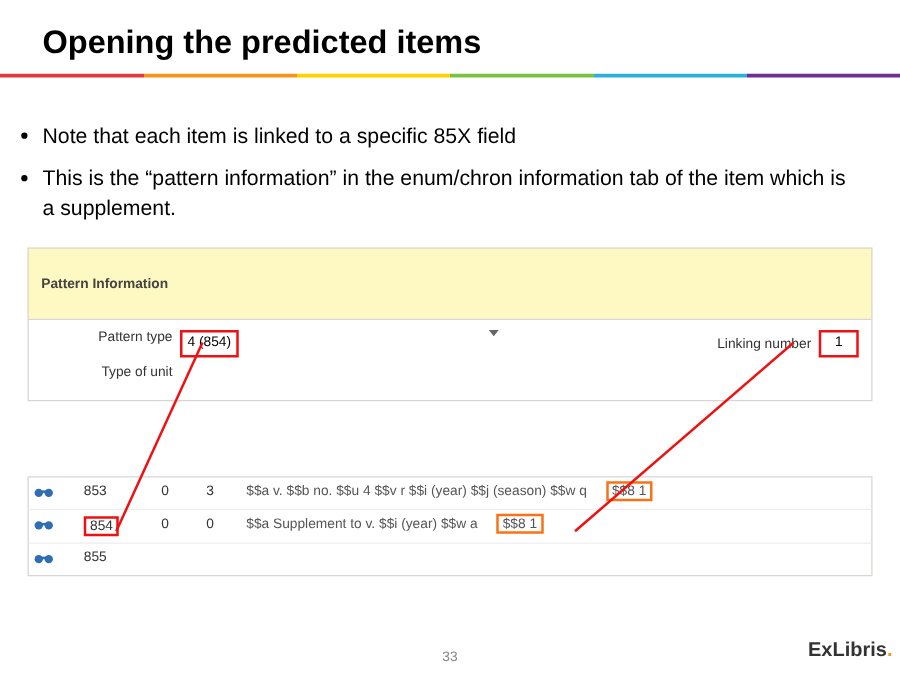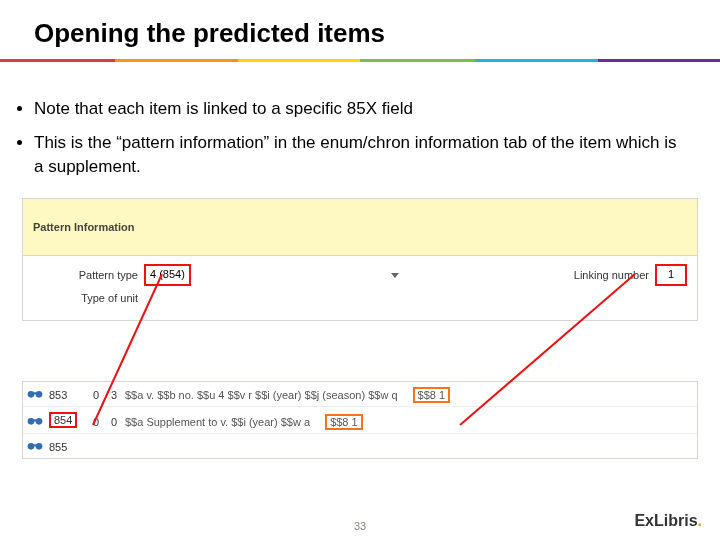--- a/index.html
+++ b/index.html
@@ -4,40 +4,40 @@
 <style>
   html,body{margin:0;padding:0;width:720px;height:540px;font-family:Verdana,Geneva,sans-serif;background:#fff;color:#000;position:relative;overflow:hidden}
   .title{font-size:26px;font-weight:bold;padding:18px 0 10px 34px}
   .rainbow{height:3px;width:100%;background:linear-gradient(90deg,#e03a3e 0 16%,#f7941d 16% 33%,#ffd200 33% 50%,#7cc043 50% 66%,#2bb0d7 66% 83%,#6f2c91 83% 100%)}
   .bullets{padding:18px 34px 0 34px;font-size:17px;line-height:1.4}
   .bullets li{margin-bottom:10px}
 
   .panel{margin:20px 22px 0 22px}
   .panel-hdr{background:#fef9c3;border:1px solid #d9d6d2;border-bottom:none;padding:22px 10px;font-size:11px;font-weight:bold;color:#46433f}
   .panel-body{border:1px solid #d9d6d2;padding:8px 10px 10px 10px}
-  .row{display:flex;align-items:center;margin-bottom:6px}
+  .row{display:flex;align-items:flex-start;margin-bottom:6px}
   .lab{width:105px;text-align:right;font-size:11px;color:#333;padding-right:6px}
   .val-box{border:2px solid #e11;padding:2px 4px;font-size:11px;min-height:14px}
   .ro{font-size:11px;color:#666;padding:2px 4px}
   .link-wrap{margin-left:auto;display:flex;align-items:center}
   .dd-caret{width:0;height:0;border-left:4px solid transparent;border-right:4px solid transparent;border-top:5px solid #666;margin-left:200px}
 
   .table{margin:60px 22px 0 22px;border:1px solid #d9d6d2}
-  .trow{display:flex;align-items:flex-end;border-bottom:1px solid #eee;font-size:11px;color:#333;padding:5px 4px;gap:4px}
+  .trow{display:flex;align-items:flex-start;border-bottom:1px solid #eee;font-size:11px;color:#333;padding:5px 4px;gap:22px}
   .trow:last-child{border-bottom:none}
   .binoc{width:18px;flex:none}
   .binoc svg{width:16px;height:12px;fill:#2f6db5}
   .c-tag{width:36px;flex:none}
   .c-ind{width:14px;flex:none;text-align:center}
   .c-text{flex:1;color:#555}
   .tag-box{border:2px solid #e11;display:inline-block;padding:0 3px}
   .link-box{border:2px solid #f97316;padding:0 3px;margin:0 12px}
 
   .footer-num{position:absolute;left:0;bottom:8px;width:100%;text-align:center;font-size:11px;font-weight:normal;color:#8a8782}
-  .logo{position:absolute;right:18px;bottom:10px;font-size:16px;font-weight:bold;color:#333}
+  .logo{position:absolute;right:6px;bottom:10px;font-size:16px;font-weight:bold;color:#333}
   .logo .dot{color:#f7941d}
 
   .svg-lines{position:absolute;left:0;top:0;pointer-events:none}
 </style>
 </head>
 <body>
 
 <div class="title">Opening the predicted items</div>
 <div class="rainbow"></div>
 

